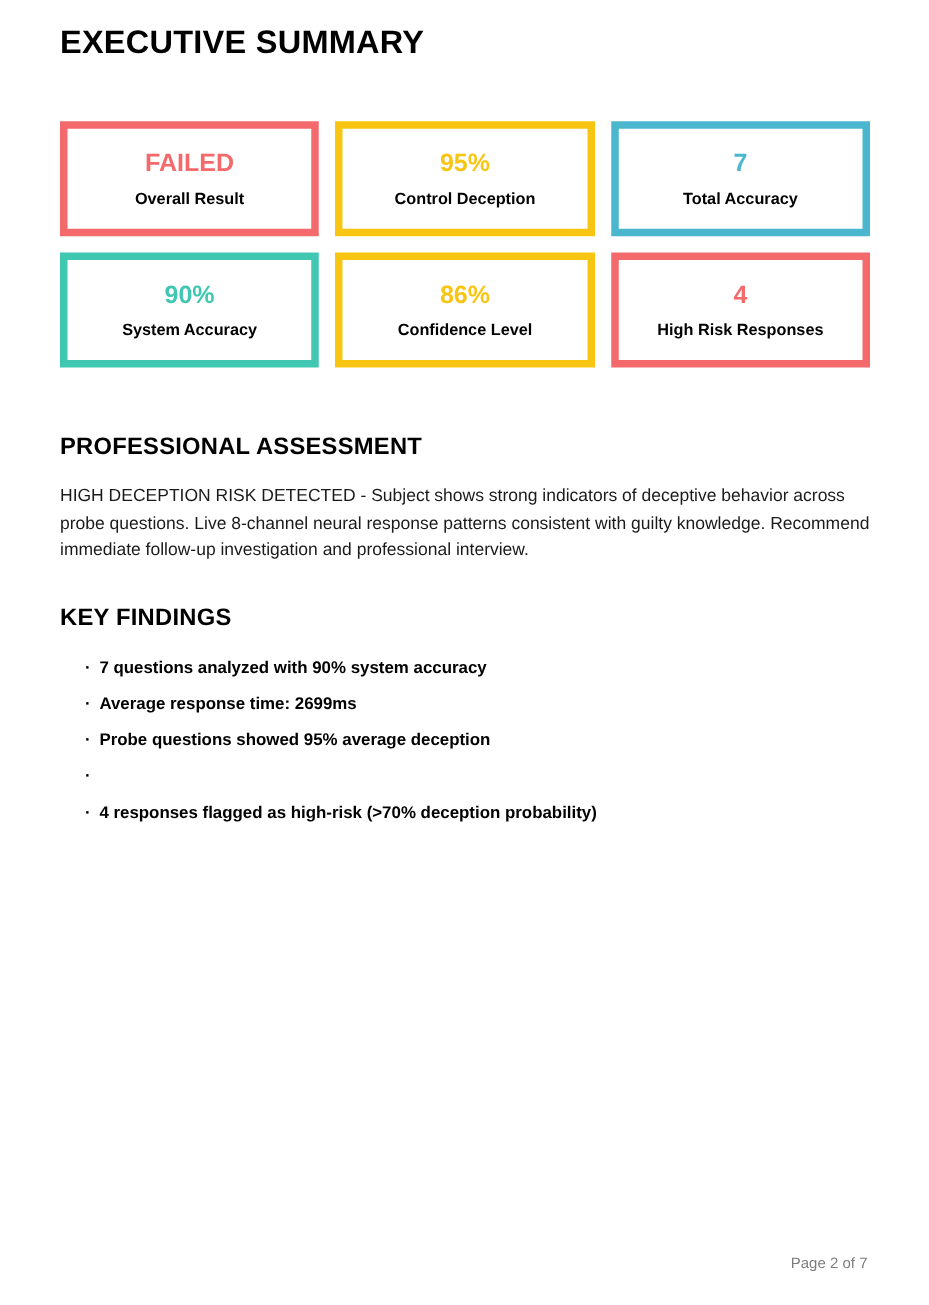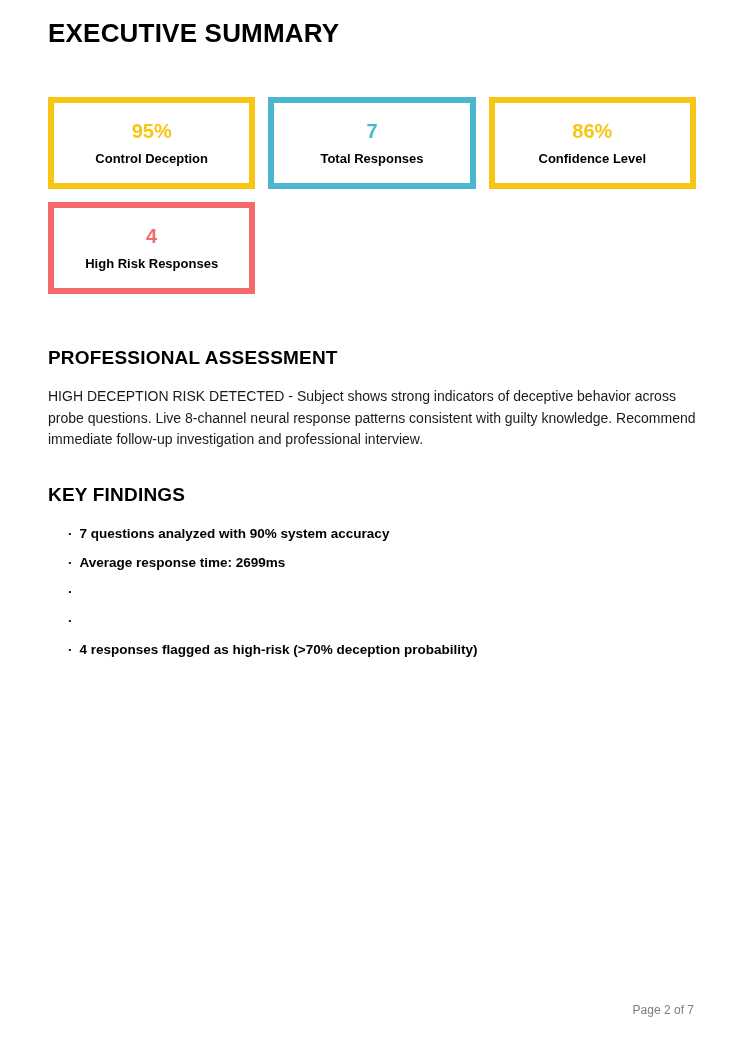--- a/index.html
+++ b/index.html
@@ -94,27 +94,35 @@
   }
 </style>
 </head>
 <body>
 
 <div class="page">
 
   <h1 class="doc-title">EXECUTIVE SUMMARY</h1>
 
   <div class="stats-grid">
+    <div class="stat-box" style="border-color: rgb(244, 105, 107);">
+      <div class="stat-value" style="color: rgb(244, 105, 107);">FAILED</div>
+      <div class="stat-label">Overall Result</div>
+    </div>
     <div class="stat-box" style="border-color: rgb(249, 197, 19);">
       <div class="stat-value" style="color: rgb(249, 197, 19);">95%</div>
       <div class="stat-label">Control Deception</div>
     </div>
     <div class="stat-box" style="border-color: rgb(74, 183, 206);">
       <div class="stat-value" style="color: rgb(74, 183, 206);">7</div>
-      <div class="stat-label">Total Responses</div>
+      <div class="stat-label">Total Accuracy</div>
+    </div>
+    <div class="stat-box" style="border-color: rgb(63, 199, 178);">
+      <div class="stat-value" style="color: rgb(63, 199, 178);">90%</div>
+      <div class="stat-label">System Accuracy</div>
     </div>
     <div class="stat-box" style="border-color: rgb(249, 197, 19);">
       <div class="stat-value" style="color: rgb(249, 197, 19);">86%</div>
       <div class="stat-label">Confidence Level</div>
     </div>
     <div class="stat-box" style="border-color: rgb(244, 105, 107);">
       <div class="stat-value" style="color: rgb(244, 105, 107);">4</div>
       <div class="stat-label">High Risk Responses</div>
     </div>
   </div>
@@ -130,20 +138,21 @@
       <li>
         <span class="bullet-glyph">·</span>
         <span>7 questions analyzed with 90% system accuracy</span>
       </li>
       <li>
         <span class="bullet-glyph">·</span>
         <span>Average response time: 2699ms</span>
       </li>
       <li>
         <span class="bullet-glyph">·</span>
+        <span>Probe questions showed 95% average deception</span>
       </li>
       <li>
         <span class="bullet-glyph">·</span>
       </li>
       <li>
         <span class="bullet-glyph">·</span>
         <span>4 responses flagged as high-risk (&gt;70% deception probability)</span>
       </li>
     </ul>
   </div>

